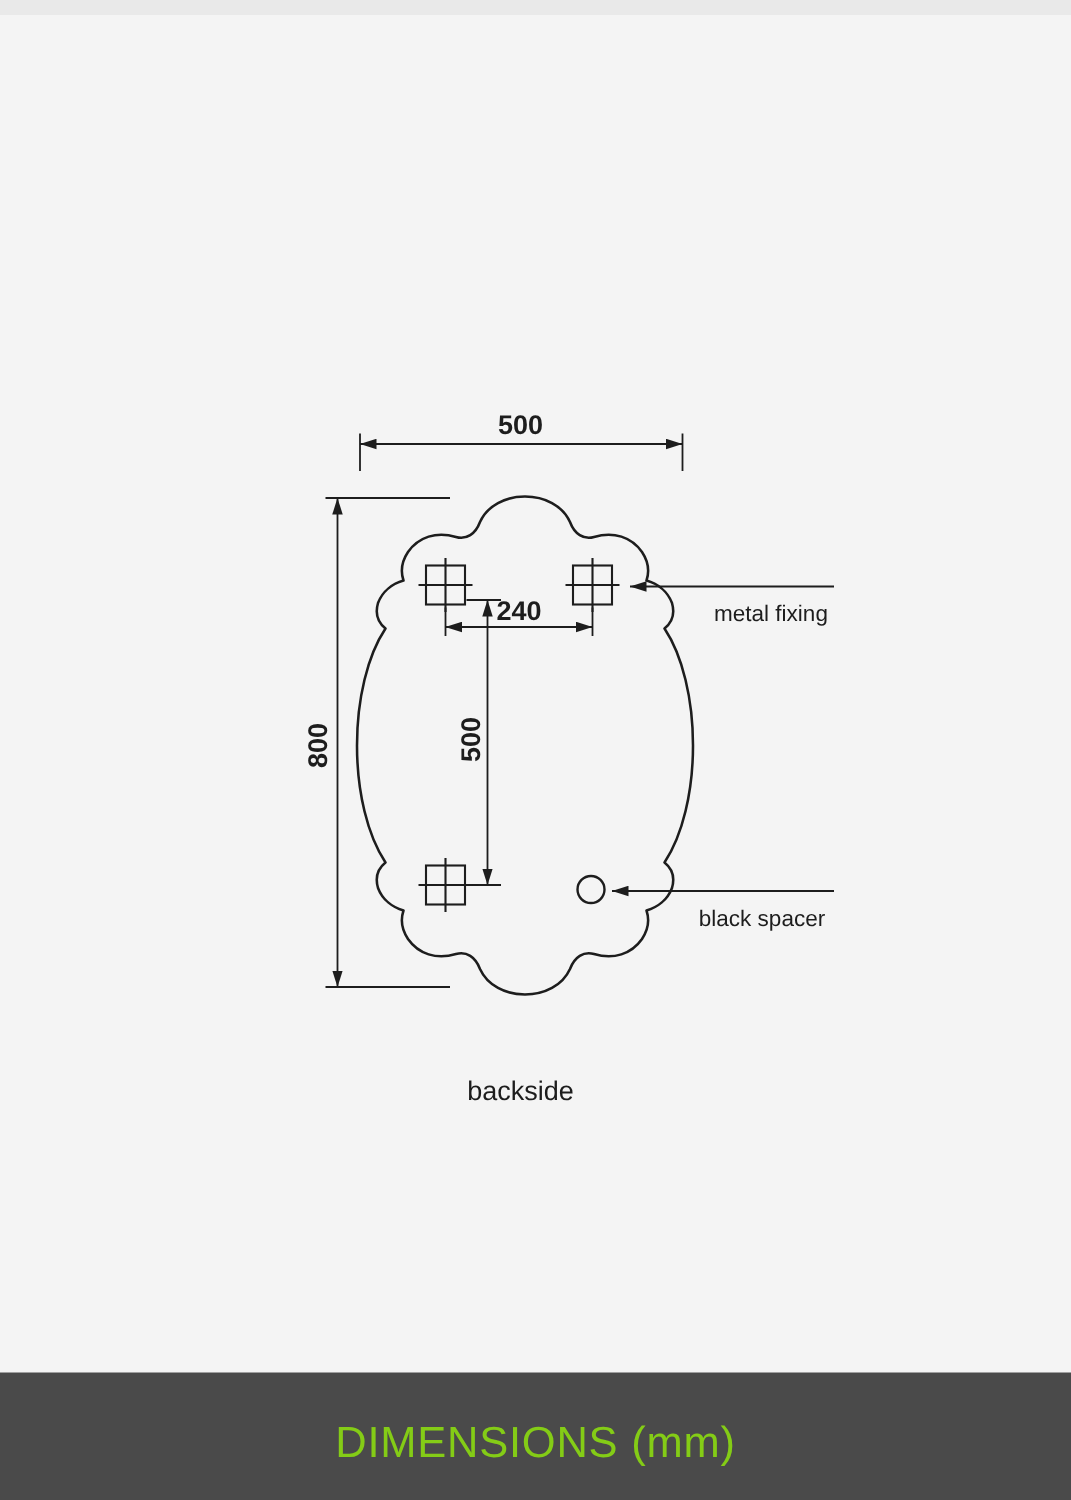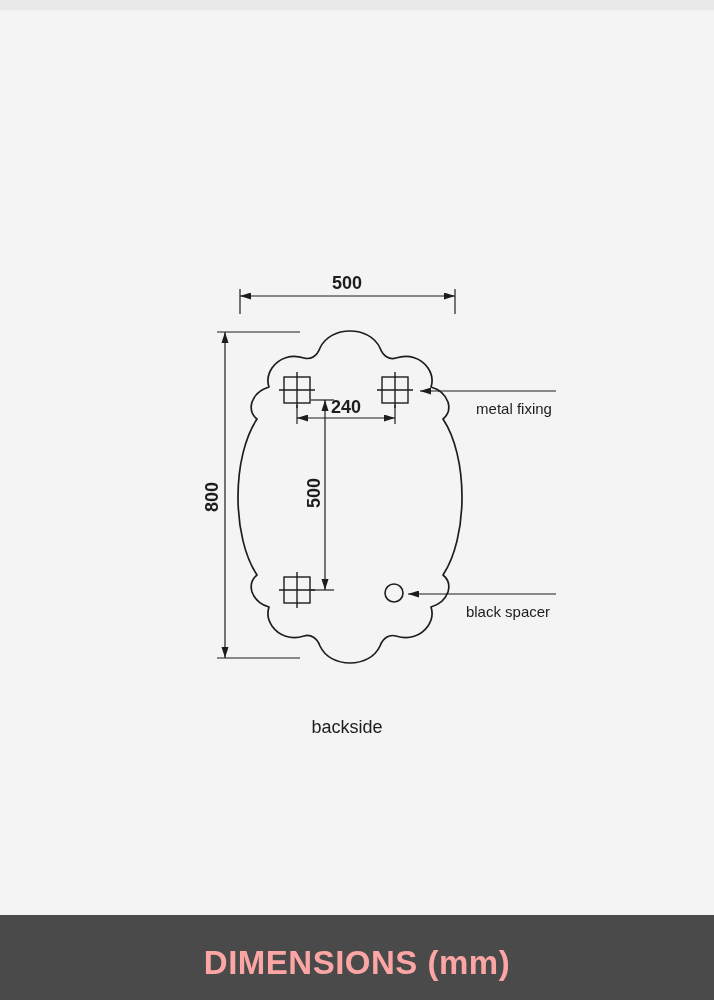--- a/index.html
+++ b/index.html
@@ -44,24 +44,24 @@
     left: 0;
     bottom: 0;
     width: 714px;
     height: 95px;
     background: #4a4a4a;
     display: flex;
     align-items: center;
     justify-content: center;
   }
   .footer-title {
-    color: #fca5a5;
-    font-size: 33px;
+    color: #84cc16;
+    font-size: 29px;
     letter-spacing: 0.5px;
-    font-weight: bold;
+    font-weight: normal;
   }
 </style>
 </head>
 <body>
 
 <div class="page">
 
   <svg class="drawing-area" viewBox="0 0 714 905" width="714" height="905" xmlns="http://www.w3.org/2000/svg">
 
     <defs>

